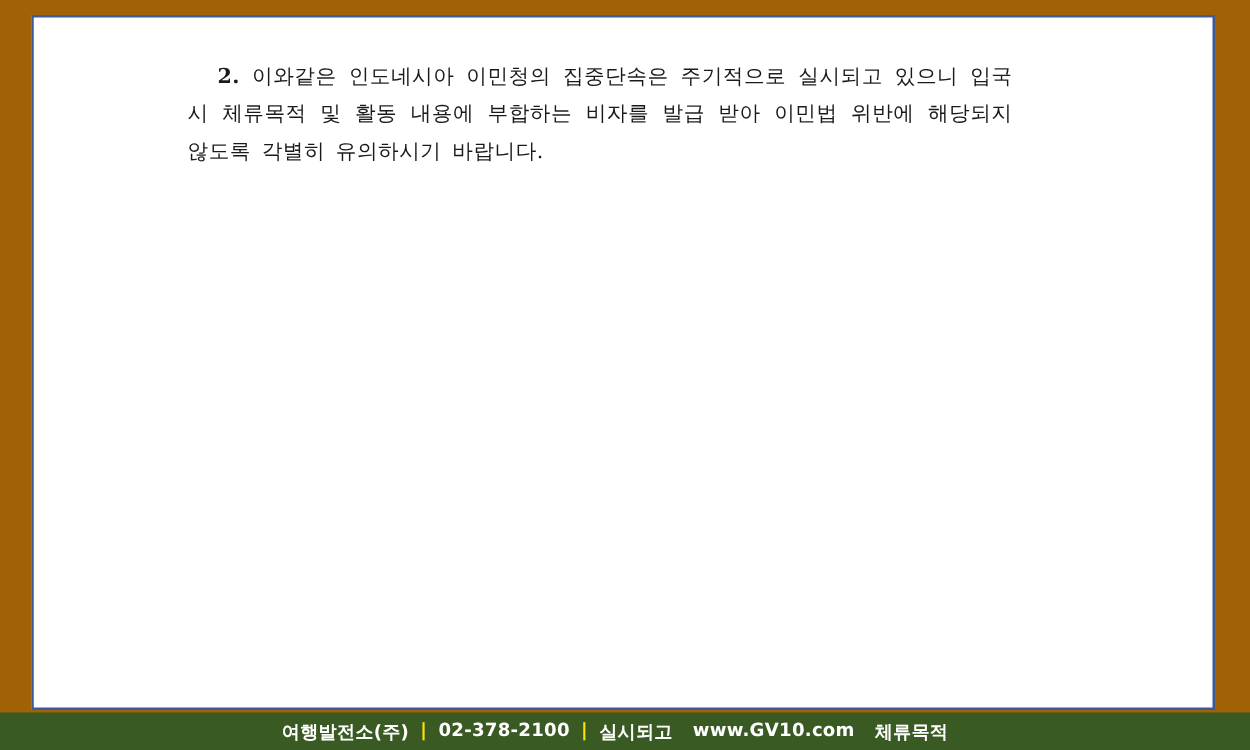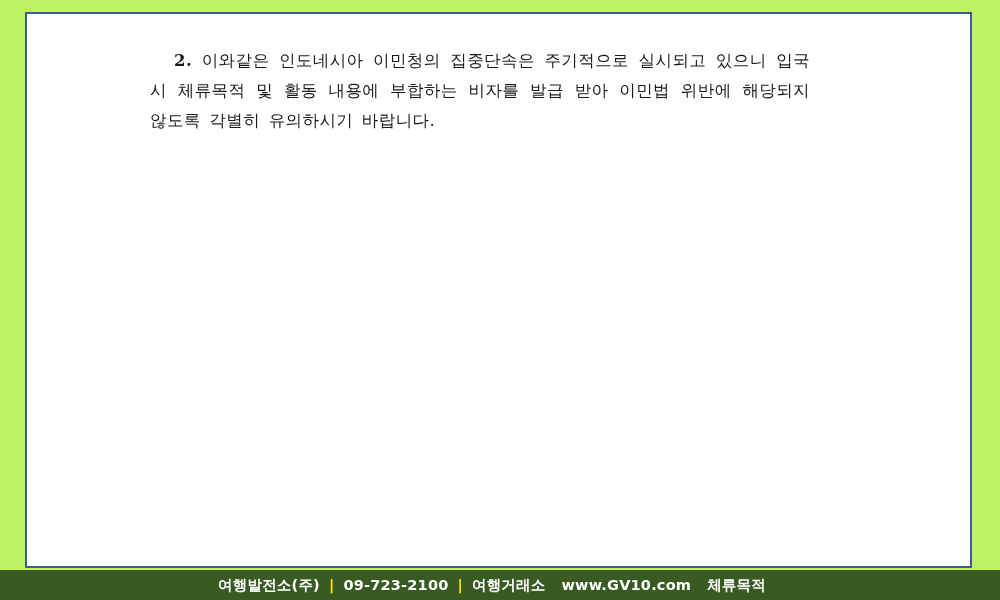--- a/index.html
+++ b/index.html
@@ -12,21 +12,21 @@
     overflow: hidden;
     background: #3a5a24;
     font-family: "Liberation Sans", sans-serif;
   }
 
   
   .slide {
     position: relative;
     width: 1000px;
     height: 600px;
-    background: #bef264;
+    background: #a16207;
     box-sizing: border-box;
   }
 
   
   .page-surface {
     position: absolute;
     left: 25px;
     top: 12px;
     width: 947px;
     height: 556px;
@@ -97,23 +97,23 @@
     <div class="body-copy">
       <p class="para"><span class="num">2.</span> <span>이와같은 인도네시아 이민청의 집중단속은 주기적으로 실시되고 있으니 입국시 체류목적 및 활동 내용에 부합하는 비자를 발급 받아 이민법 위반에 해당되지 않도록 각별히 유의하시기 바랍니다.</span></p>
     </div>
 
   </div>
 
   <div class="footer-band">
     <div class="footer-inner">
       <span class="seg">여행발전소(주)</span>
       <span class="sep">|</span>
-      <span class="seg">09-723-2100</span>
+      <span class="seg">02-378-2100</span>
       <span class="sep">|</span>
-      <span class="seg">여행거래소</span>
+      <span class="seg">실시되고</span>
       <span class="gap-md"></span>
       <span class="seg">www.GV10.com</span>
       <span class="gap-md"></span>
       <span class="seg">체류목적</span>
       <span class="gap-md"></span>
     </div>
   </div>
 
 </div>
 

